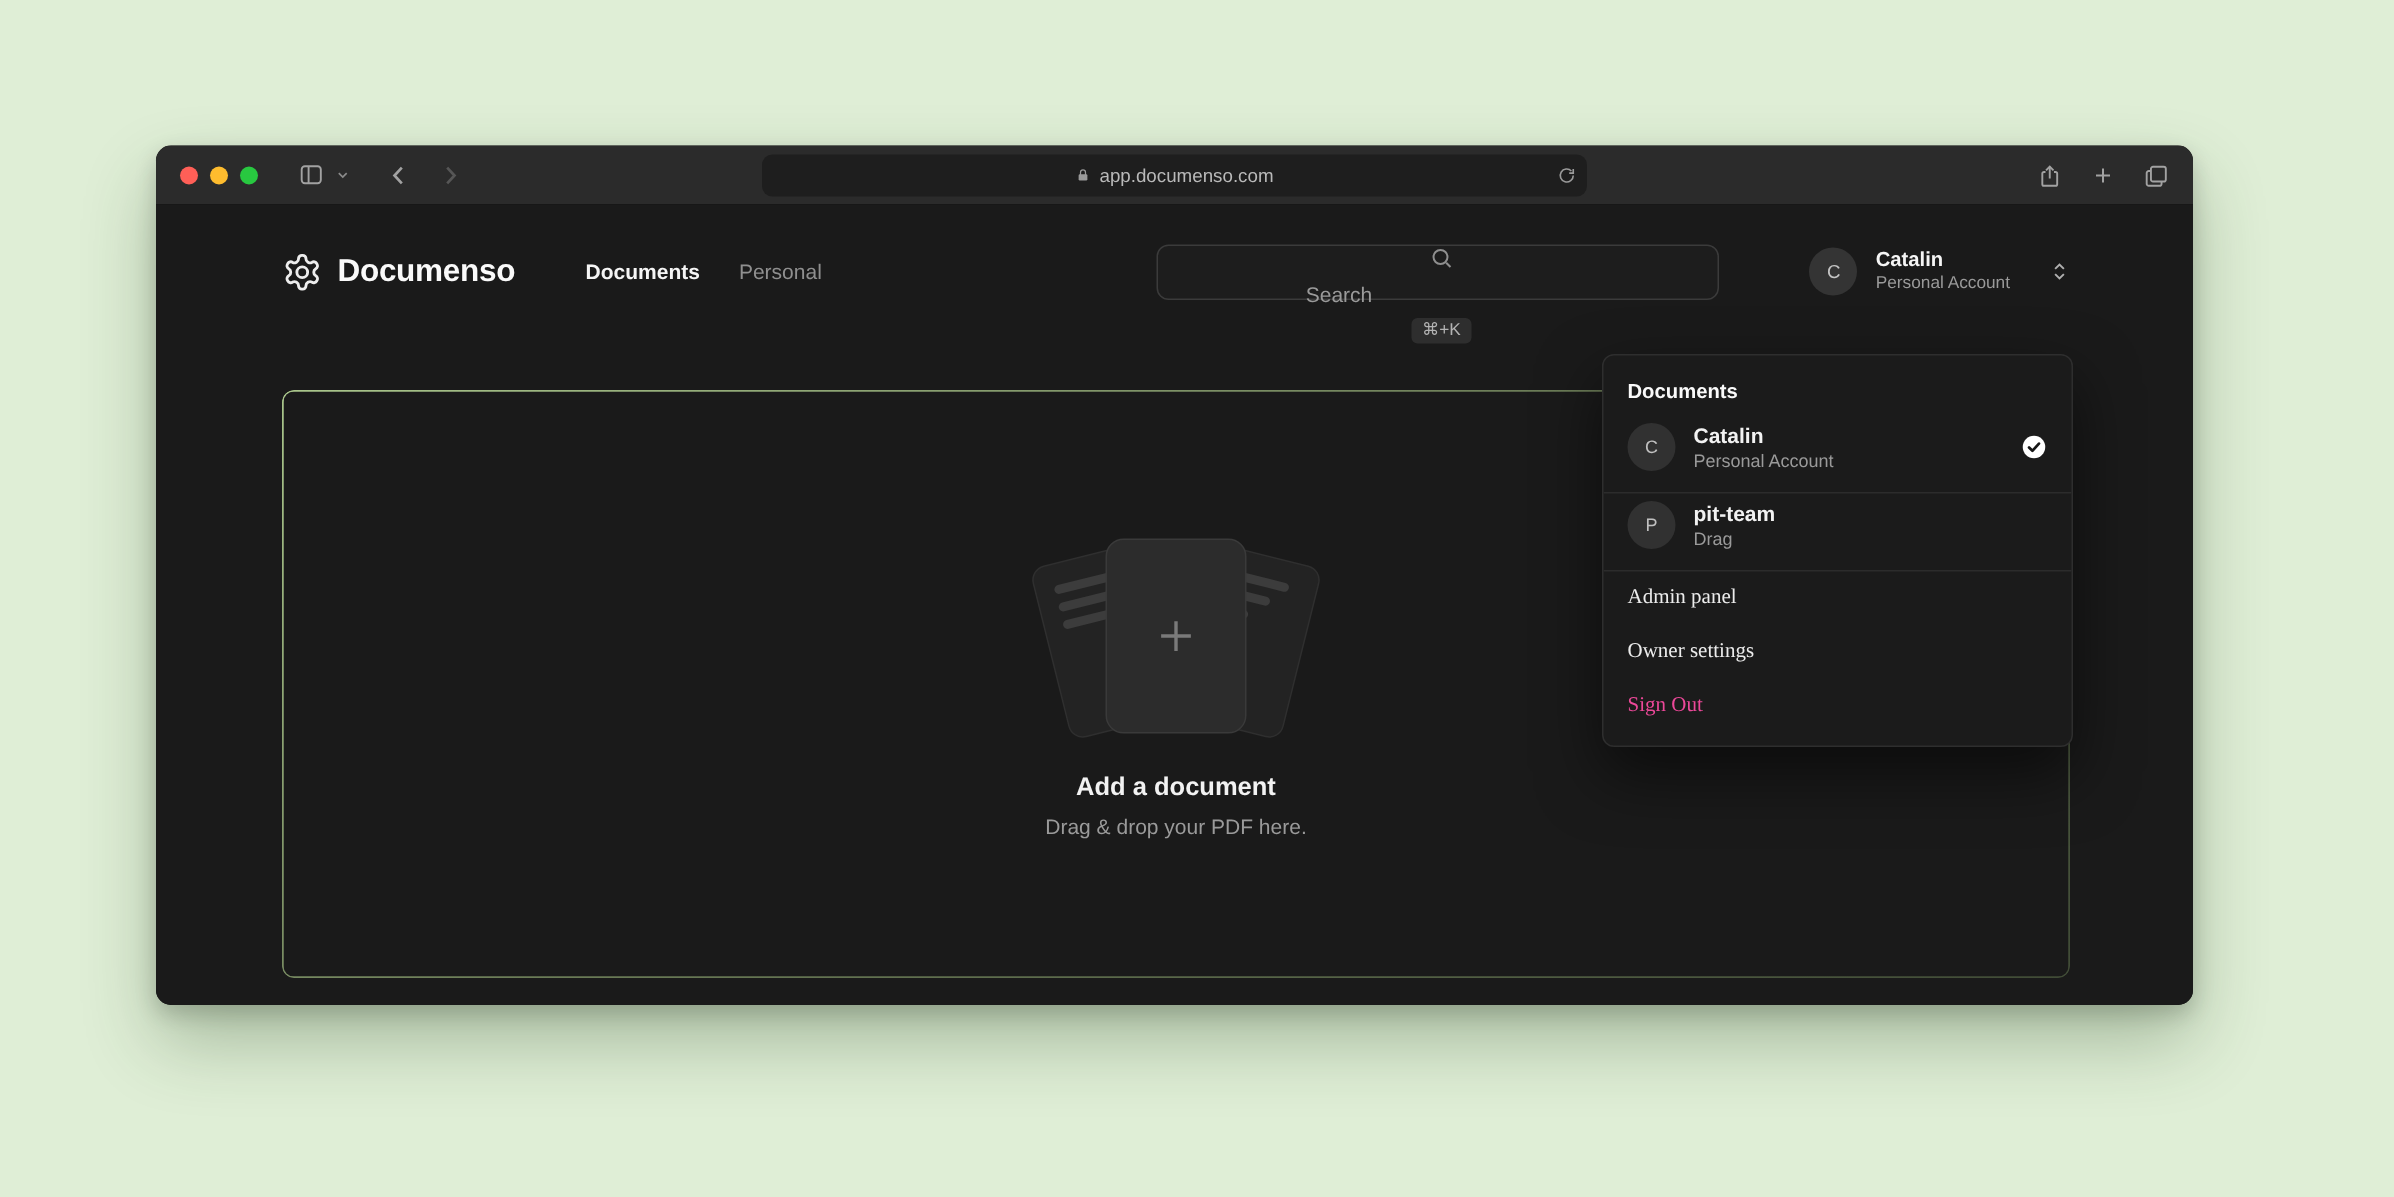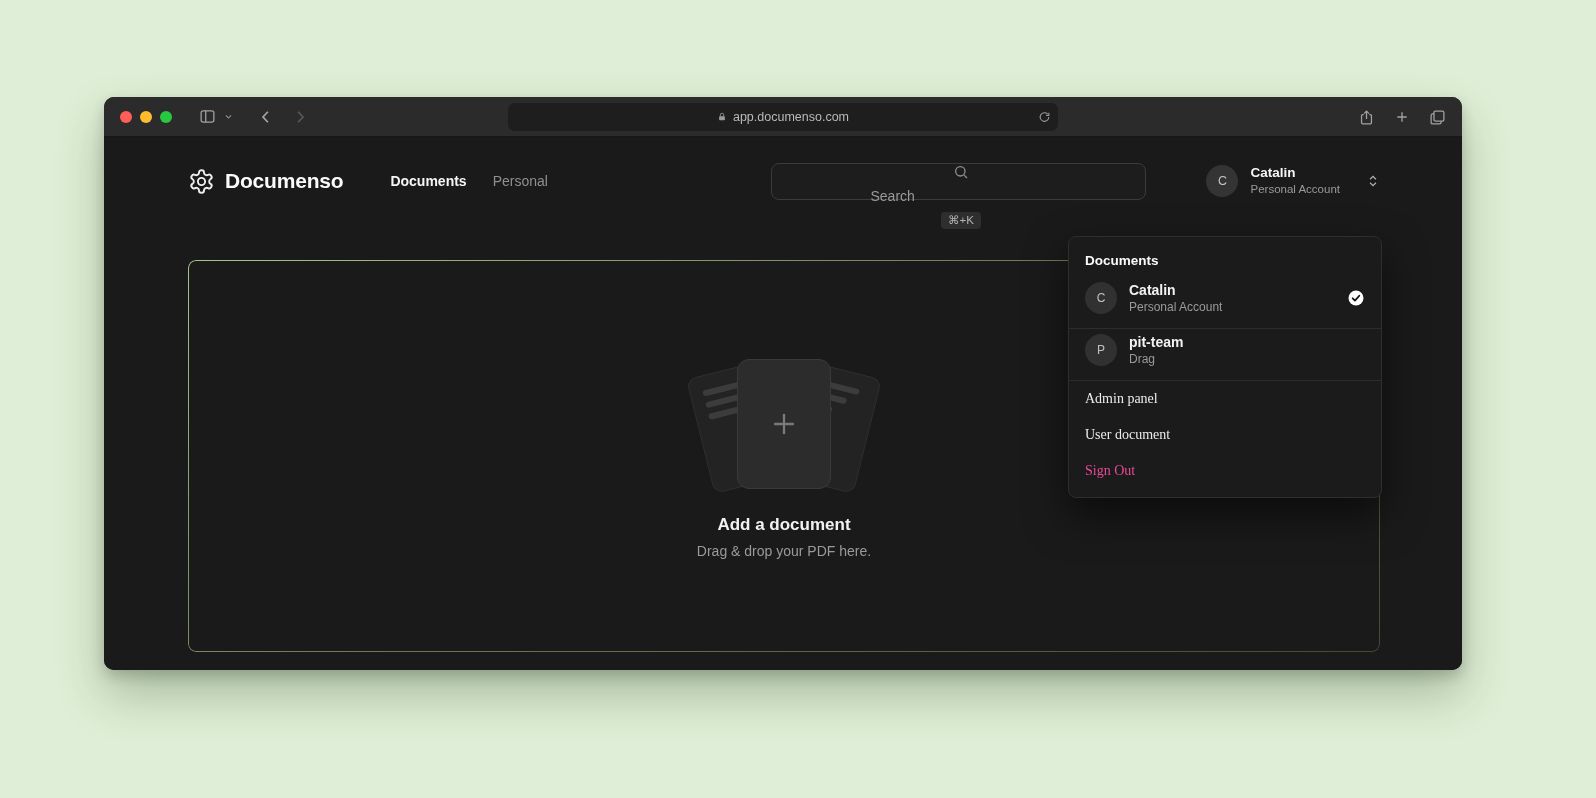--- a/index.html
+++ b/index.html
@@ -335,18 +335,18 @@
         <span class="menu-avatar">P</span>
         <span class="menu-text">
           <span class="menu-name">pit-team</span>
           <span class="menu-sub">Drag</span>
         </span>
       </div>
 
       <div class="menu-divider"></div>
 
       <div class="menu-item">Admin panel</div>
-      <div class="menu-item">User document</div>
+      <div class="menu-item">Owner settings</div>
       <div class="menu-item" style="color: #ec4899;">Sign Out</div>
     </div>
 
   </div>
 </div>
 
 </body></html>

